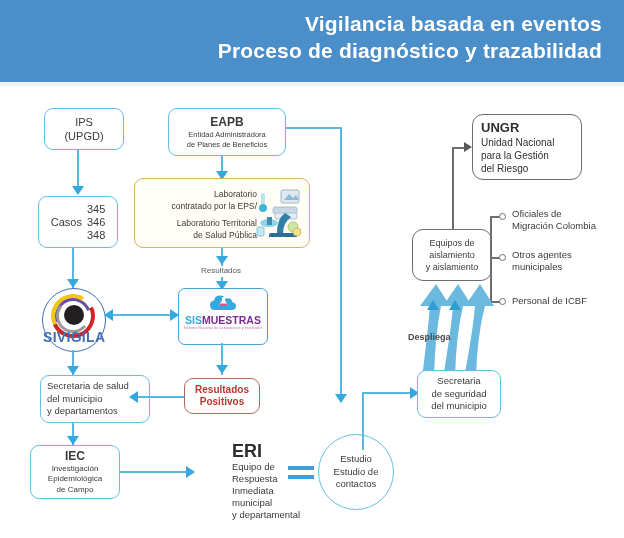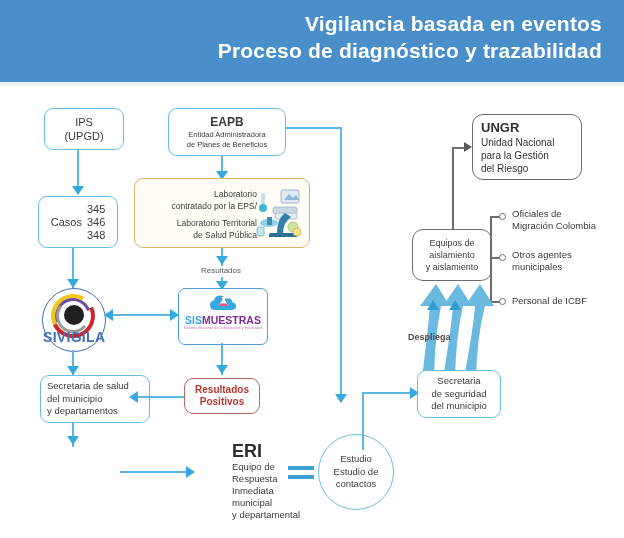--- a/index.html
+++ b/index.html
@@ -123,20 +123,26 @@
   <div class="node blue" style="left:20px;top:375px;width:110px;height:48px;flex-direction:column;align-items:flex-start;
               padding-left:6px;font-size:9.5px;line-height:12.5px;text-align:center;margin-left:20px;">
     <span class="t">Secretaria de salud</span>
     <span class="t">del municipio</span>
     <span class="t">y departamentos</span>
   </div>
 
   <div class="ln lnv" style="left:72px;top:423px;height:24px;"></div>
   <div class="arw arw-d" style="left:67px;top:436px;"></div>
 
+  <div class="node blue" style="left:30px;top:445px;width:90px;height:54px;flex-direction:column;font-size:8px;line-height:10.5px;">
+    <span class="t b" style="font-size:12px;line-height:15px;">IEC</span>
+    <span class="t">Investigación</span>
+    <span class="t">Epidemiológica</span>
+    <span class="t">de Campo</span>
+  </div>
 
   <div class="ln lnh" style="left:120px;top:471px;width:68px;"></div>
   <div class="arw arw-r" style="left:186px;top:466px;"></div>
 
   <div class="node blue" style="left:168px;top:108px;width:118px;height:48px;flex-direction:column;font-size:7.5px;line-height:10px;">
     <span class="t b" style="font-size:12px;line-height:15px;">EAPB</span>
     <span class="t">Entidad Administradora</span>
     <span class="t">de Planes de Beneficios</span>
   </div>
 

